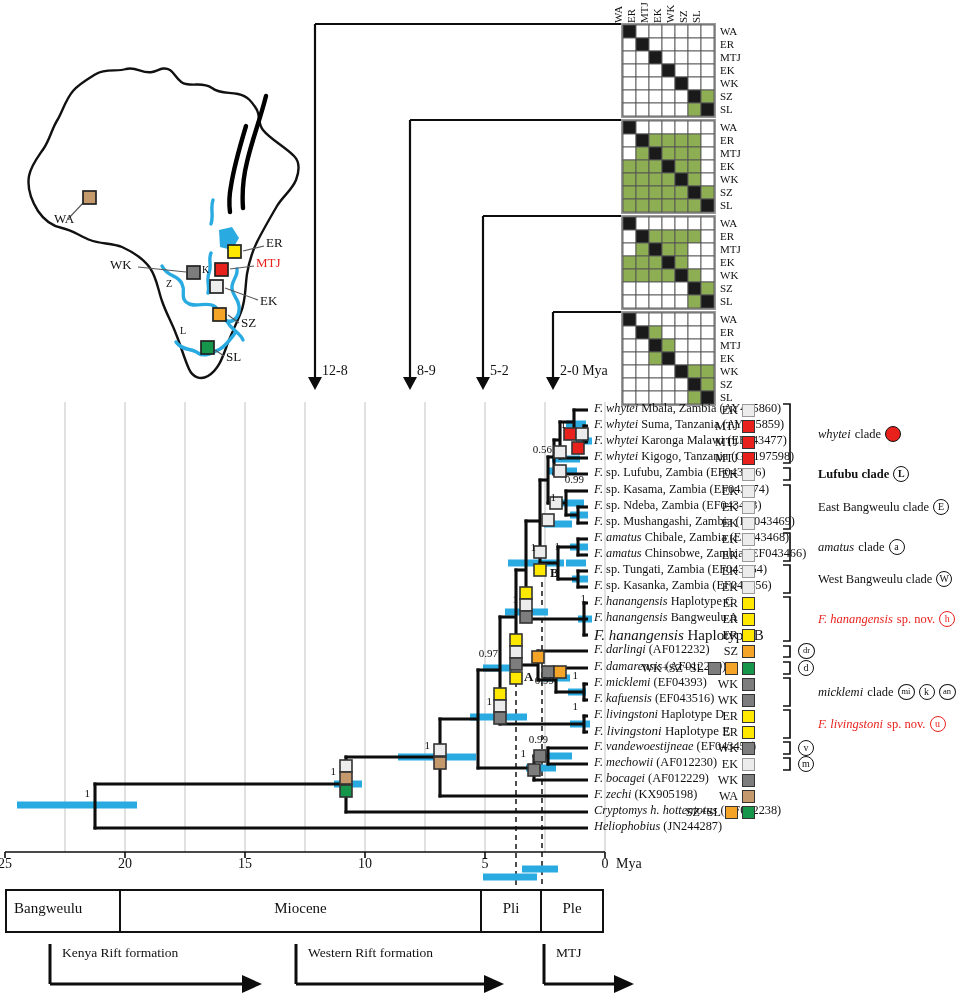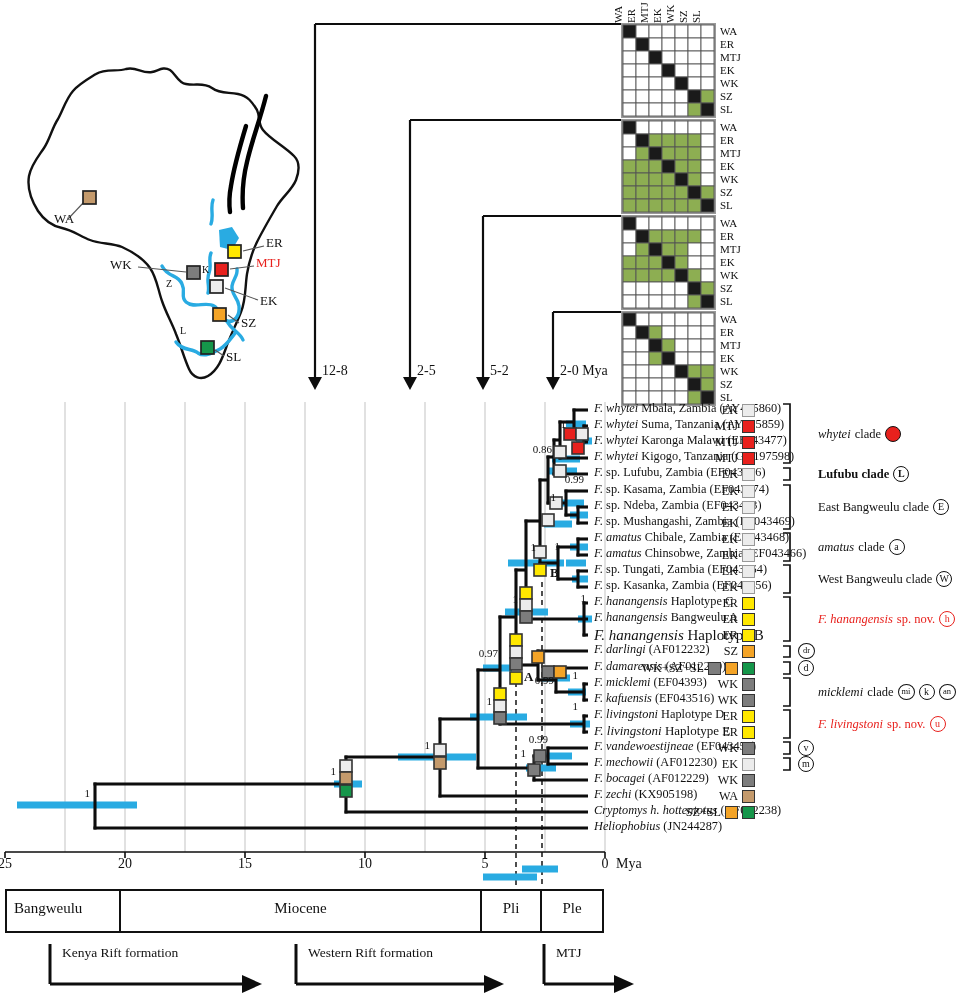--- a/index.html
+++ b/index.html
@@ -453,21 +453,21 @@
     <div class="lbl" style="left: 720px; top: 77px; font-size: 11px;">WK</div>
     <div class="lbl" style="left: 720px; top: 90px; font-size: 11px;">SZ</div>
     <div class="lbl" style="left: 720px; top: 103px; font-size: 11px;">SL</div>
     <div class="lbl vlabel" style="left: 625px; top: 10px; font-size: 11px; height: 13px;">WA</div>
     <div class="lbl vlabel" style="left: 638px; top: 10px; font-size: 11px; height: 13px;">ER</div>
     <div class="lbl vlabel" style="left: 651px; top: 10px; font-size: 11px; height: 13px;">MTJ</div>
     <div class="lbl vlabel" style="left: 664px; top: 10px; font-size: 11px; height: 13px;">EK</div>
     <div class="lbl vlabel" style="left: 677px; top: 10px; font-size: 11px; height: 13px;">WK</div>
     <div class="lbl vlabel" style="left: 690px; top: 10px; font-size: 11px; height: 13px;">SZ</div>
     <div class="lbl vlabel" style="left: 703px; top: 10px; font-size: 11px; height: 13px;">SL</div>
-    <div class="lbl" style="left: 417px; top: 363px; font-size: 14px;">2-5</div>
+    <div class="lbl" style="left: 417px; top: 363px; font-size: 14px;">8-9</div>
     <div class="lbl" style="left: 720px; top: 121px; font-size: 11px;">WA</div>
     <div class="lbl" style="left: 720px; top: 134px; font-size: 11px;">ER</div>
     <div class="lbl" style="left: 720px; top: 147px; font-size: 11px;">MTJ</div>
     <div class="lbl" style="left: 720px; top: 160px; font-size: 11px;">EK</div>
     <div class="lbl" style="left: 720px; top: 173px; font-size: 11px;">WK</div>
     <div class="lbl" style="left: 720px; top: 186px; font-size: 11px;">SZ</div>
     <div class="lbl" style="left: 720px; top: 199px; font-size: 11px;">SL</div>
     <div class="lbl" style="left: 490px; top: 363px; font-size: 14px;">5-2</div>
     <div class="lbl" style="left: 720px; top: 217px; font-size: 11px;">WA</div>
     <div class="lbl" style="left: 720px; top: 230px; font-size: 11px;">ER</div>
@@ -498,21 +498,21 @@
     <div class="lbl" style="right: 624px; top: 765px; font-size: 11px;">1</div>
     <div class="lbl" style="right: 530px; top: 739px; font-size: 11px;">1</div>
     <div class="lbl" style="right: 468px; top: 695px; font-size: 11px;">1</div>
     <div class="lbl" style="right: 462px; top: 647px; font-size: 11px;">0.97</div>
     <div class="lbl" style="right: 442px; top: 593px; font-size: 11px;">1</div>
     <div class="lbl" style="right: 374px; top: 592px; font-size: 11px;">1</div>
     <div class="lbl" style="right: 424px; top: 541px; font-size: 11px;">1</div>
     <div class="lbl" style="right: 400px; top: 540px; font-size: 11px;">1</div>
     <div class="lbl" style="right: 404px; top: 491px; font-size: 11px;">1</div>
     <div class="lbl" style="right: 376px; top: 473px; font-size: 11px;">0.99</div>
-    <div class="lbl" style="right: 408px; top: 443px; font-size: 11px;">0.86</div>
+    <div class="lbl" style="right: 408px; top: 443px; font-size: 11px;">0.56</div>
     <div class="lbl" style="right: 394px; top: 418px; font-size: 11px;">1</div>
     <div class="lbl" style="right: 406px; top: 674px; font-size: 11px;">0.99</div>
     <div class="lbl" style="right: 382px; top: 669px; font-size: 11px;">1</div>
     <div class="lbl" style="right: 382px; top: 700px; font-size: 11px;">1</div>
     <div class="lbl" style="right: 434px; top: 747px; font-size: 11px;">1</div>
     <div class="lbl" style="right: 412px; top: 733px; font-size: 11px;">0.99</div>
     <div class="lbl" style="left: 524px; top: 670px; font-size: 13px; font-weight: bold;">A</div>
     <div class="lbl" style="left: 550px; top: 566px; font-size: 13px; font-weight: bold;">B</div>
     <div class="lbl" style="left: 594px; top: 402px; font-size: 12.3px;"><span class="it">F. whytei</span><span> Mbala, Zambia (AY425860)</span></div>
     <div class="regrow" style="right: 205px; top: 402px;">

